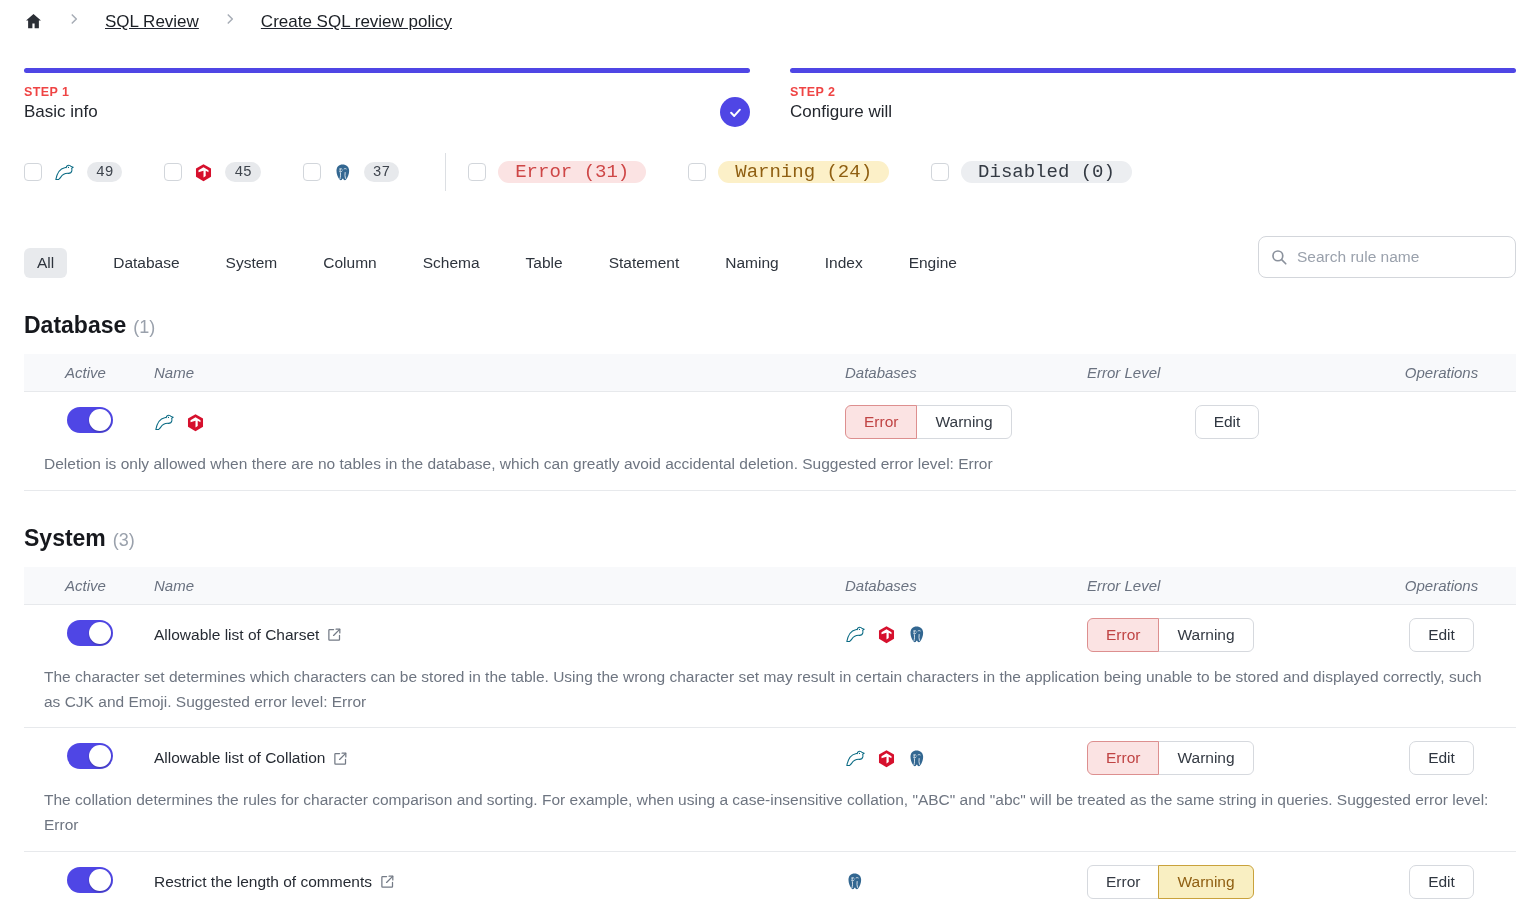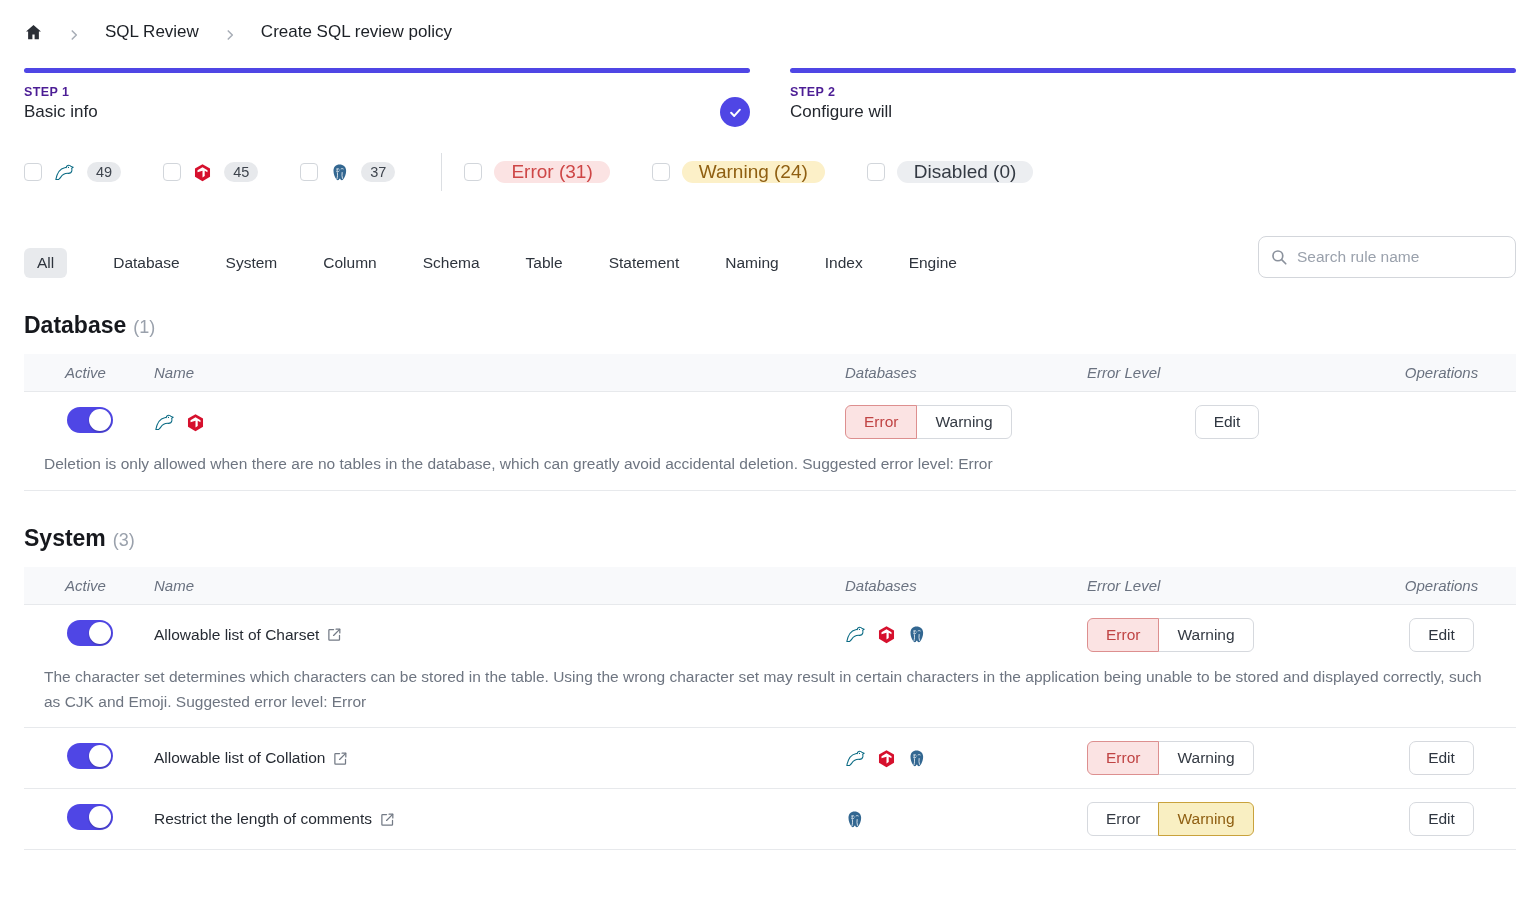--- a/index.html
+++ b/index.html
@@ -1,37 +1,37 @@
 <!DOCTYPE html>
 <html><head>
 <meta charset="utf-8">
 <style>
   * { margin:0; padding:0; box-sizing:border-box; }
   html,body { width:1530px; height:912px; overflow:hidden; background:#fff;
     font-family:"Liberation Sans", sans-serif; color:#1f2430; }
   .page { padding:12px 14px 0 24px; }
 
   
-  .breadcrumb { display:flex; align-items:flex-end; gap:24px; height:30px; }
+  .breadcrumb { display:flex; align-items:flex-start; gap:24px; height:30px;text-decoration:underline; }
   .breadcrumb .crumb { font-size:17px; color:#1c2026; cursor:pointer; }
   .breadcrumb .crumb.current { cursor:default; }
   .chev { color:#a7adb6; display:flex; align-items:center; }
 
   
   .steps { display:flex; gap:40px; margin-top:26px; }
   .step { flex:1; position:relative; }
   .step-bar { height:5px; border-radius:3px; background:#4f46e5; }
-  .step-label { margin-top:12px; font-size:12.5px; font-weight:bold; letter-spacing:.4px; color:#4c1d95; }
+  .step-label { margin-top:12px; font-size:12.5px; font-weight:bold; letter-spacing:.4px; color:#ef4444; }
   .step-title { margin-top:3px; font-size:17px; color:#23272e; }
   .step-check { position:absolute; right:0; top:29px; width:30px; height:30px; border-radius:50%;
     background:#4f46e5; display:flex; align-items:center; justify-content:center; }
 
   
   .filters { display:flex; align-items:center; margin-top:30px; height:40px; }
-  .filter-item { display:flex; align-items:center; gap:12px; margin-right:42px; }
+  .filter-item { display:flex; align-items:center; gap:12px; margin-right:42px;font-family:Liberation Mono, monospace; }
   .checkbox { width:18px; height:18px; border:1.5px solid #d2d6db; border-radius:4px; background:#fff; cursor:pointer; }
   .engine-ic { display:flex; align-items:center; }
   .count-badge { background:#e7e9ec; color:#3e444d; border-radius:999px; padding:2px 9px; font-size:14.5px; }
   .v-divider { width:1px; height:38px; background:#dcdfe3; margin:0 22px 0 4px; }
   .level-pill { border-radius:999px; padding:0 17px; font-size:19px; cursor:pointer; }
   .level-pill.error { background:#fbe3e3; color:#ce4646; }
   .level-pill.warning { background:#fcf0c8; color:#8f5f12; }
   .level-pill.disabled { background:#eceef1; color:#343a43; }
 
   
@@ -324,20 +324,21 @@
                     <circle cx="9.4" cy="8.7" r=".75" fill="#fff"></circle>
                   </svg>
                 </span>
               </div>
               <div><span class="level-group">
                   <button class="lvl-btn sel-error">Error</button>
                   <button class="lvl-btn">Warning</button>
                 </span></div>
               <div class="cell-ops"><button class="edit-btn">Edit</button></div>
             </div>
+            <div class="rule-desc">The collation determines the rules for character comparison and sorting. For example, when using a case-insensitive collation, "ABC" and "abc" will be treated as the same string in queries. Suggested error level: Error</div>
           </div>
           <div class="rule-block">
             <div class="tgrid rule-row">
               <div class="cell-active"><span class="toggle"><span class="knob"></span></span></div>
               <div class="cell-name">
                 <span>Restrict the length of comments</span>
                 <span class="ext-ic">
                   <svg width="15" height="15" viewBox="0 0 24 24" fill="none" stroke="currentColor" stroke-width="2" stroke-linecap="round" stroke-linejoin="round">
                     <path d="M20 13.5V20a1 1 0 0 1-1 1H4a1 1 0 0 1-1-1V5a1 1 0 0 1 1-1h6.5"></path>
                     <polyline points="14.5 3.5 20.5 3.5 20.5 9.5"></polyline>

